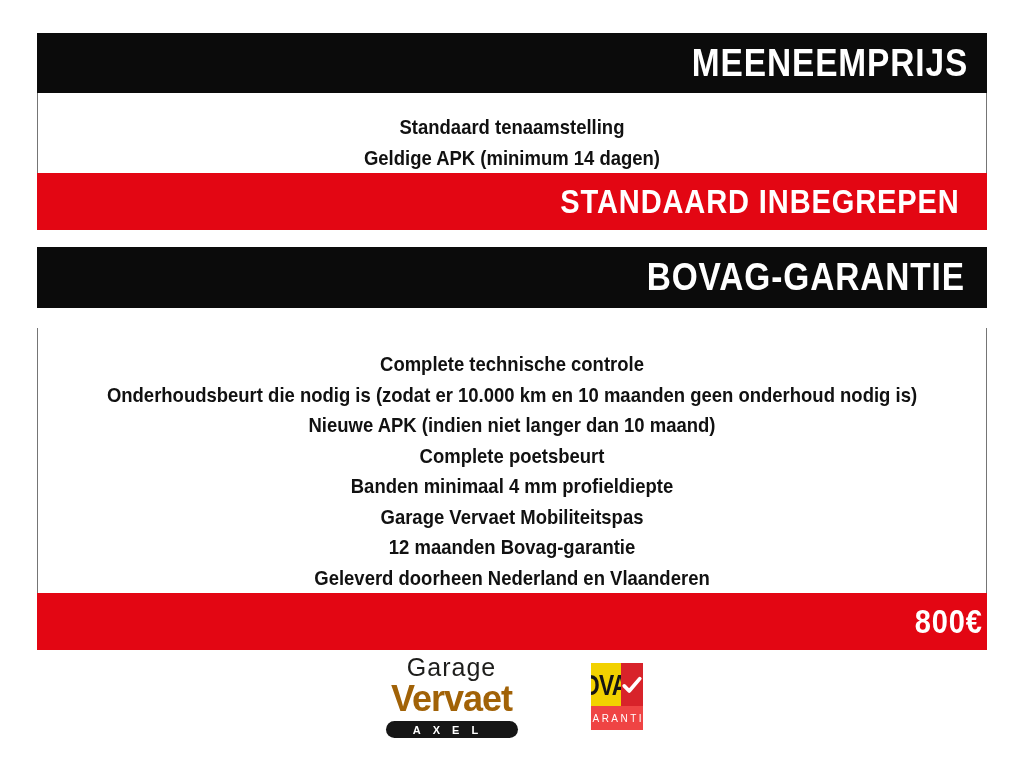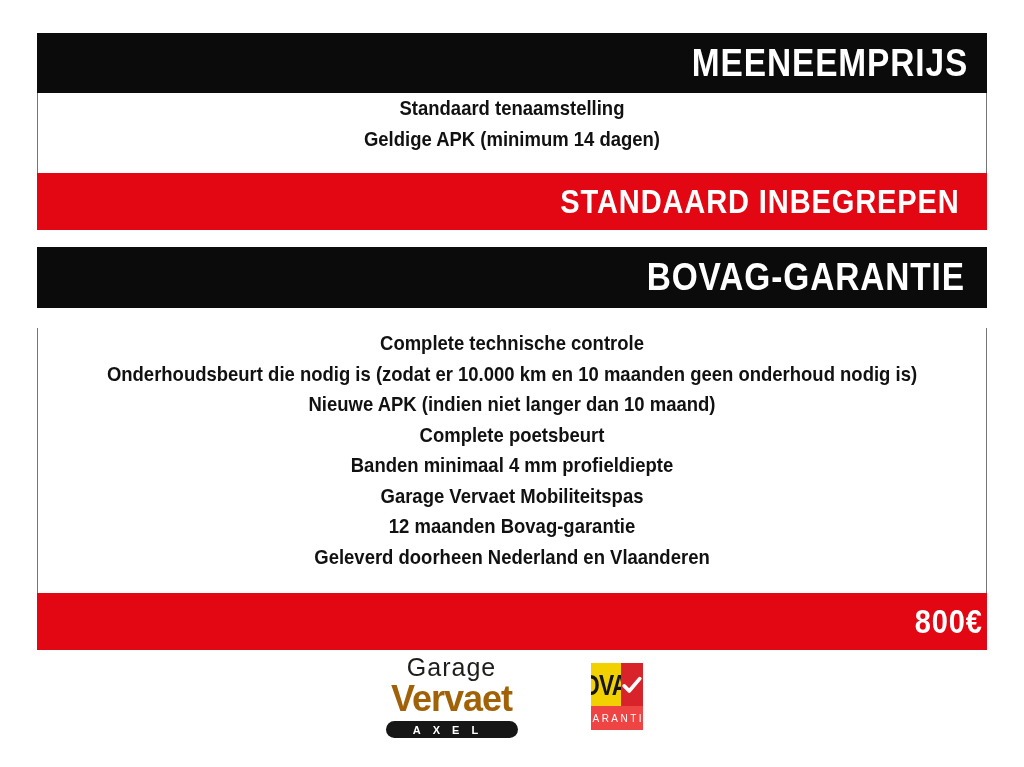--- a/index.html
+++ b/index.html
@@ -34,21 +34,21 @@
   }
   .banner.black { background: #0b0b0b; height: 60px; font-size: 38px; }
   .banner.black.tall { height: 61px; }
   .banner.red { background: #e30613; height: 57px; font-size: 33px; }
   .white-box {
     background: #ffffff;
     border-left: 1px solid #757575;
     border-right: 1px solid #757575;
     display: flex;
     flex-direction: column;
-    justify-content: flex-start;
+    justify-content: flex-end;
     align-items: stretch;
   }
   .white-box.first { height: 80px; }
   .white-box.list { height: 265px; margin-top: 20px; }
   .line {
     display: block;
     text-align: center;
     font-size: 21px;
     font-weight: bold;
     color: #111111;

